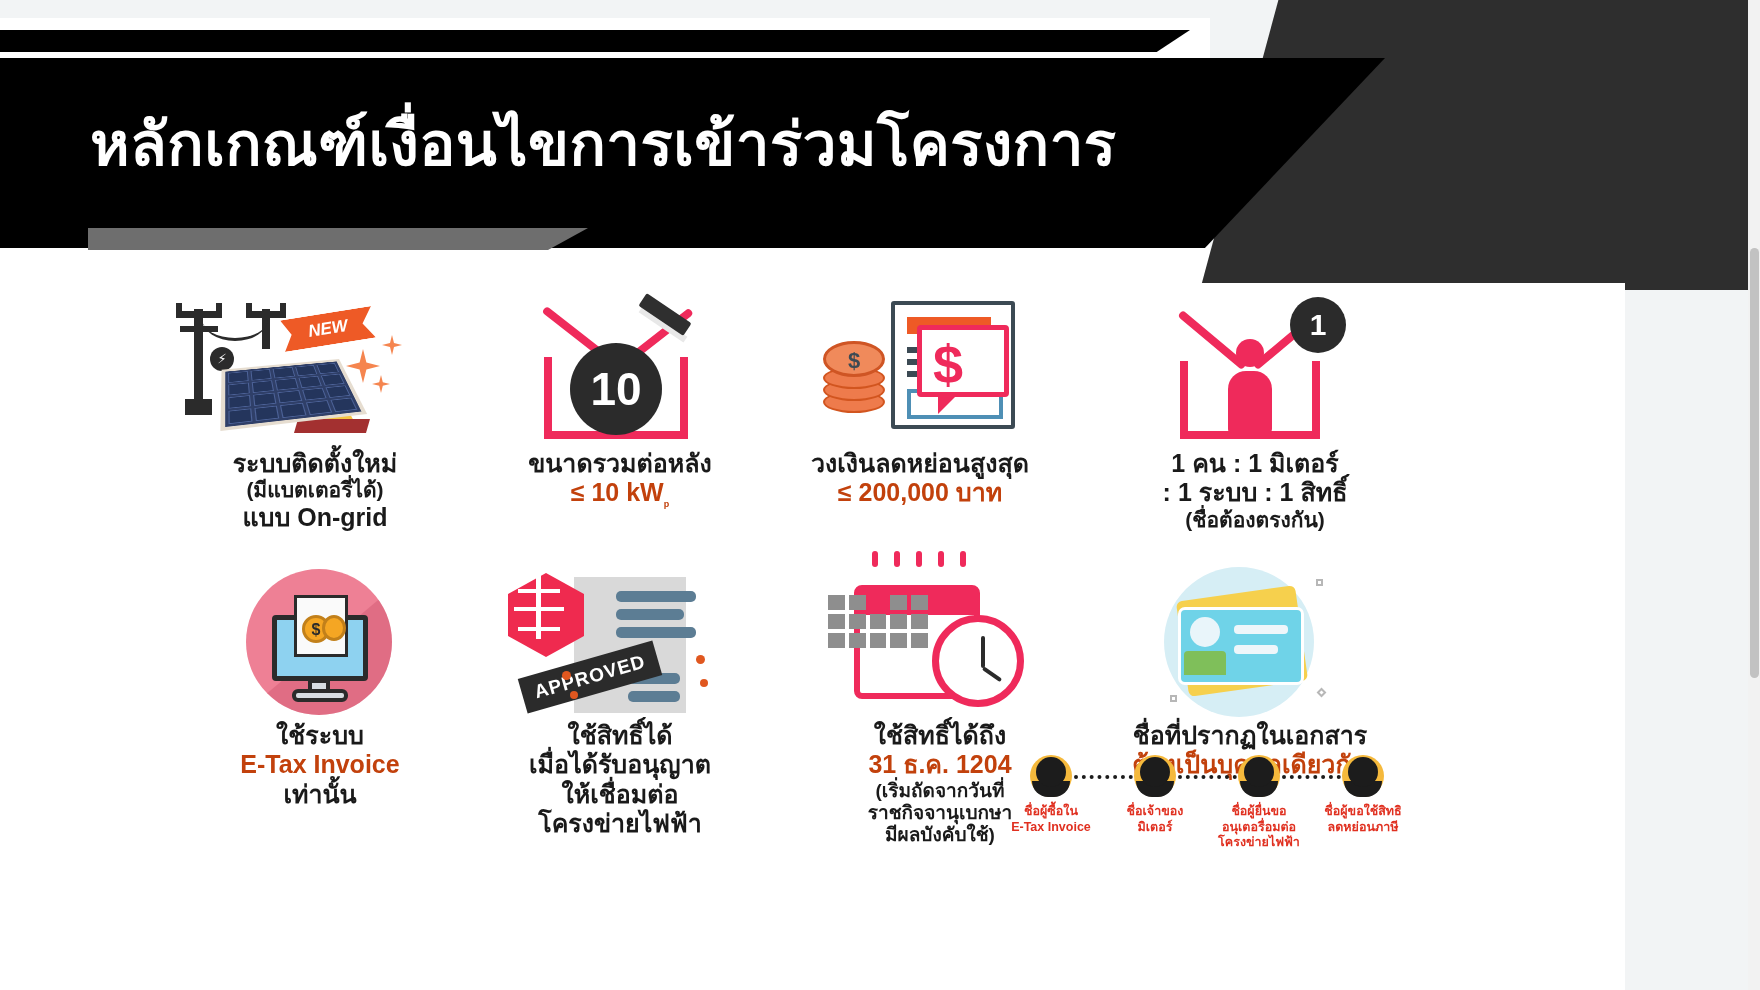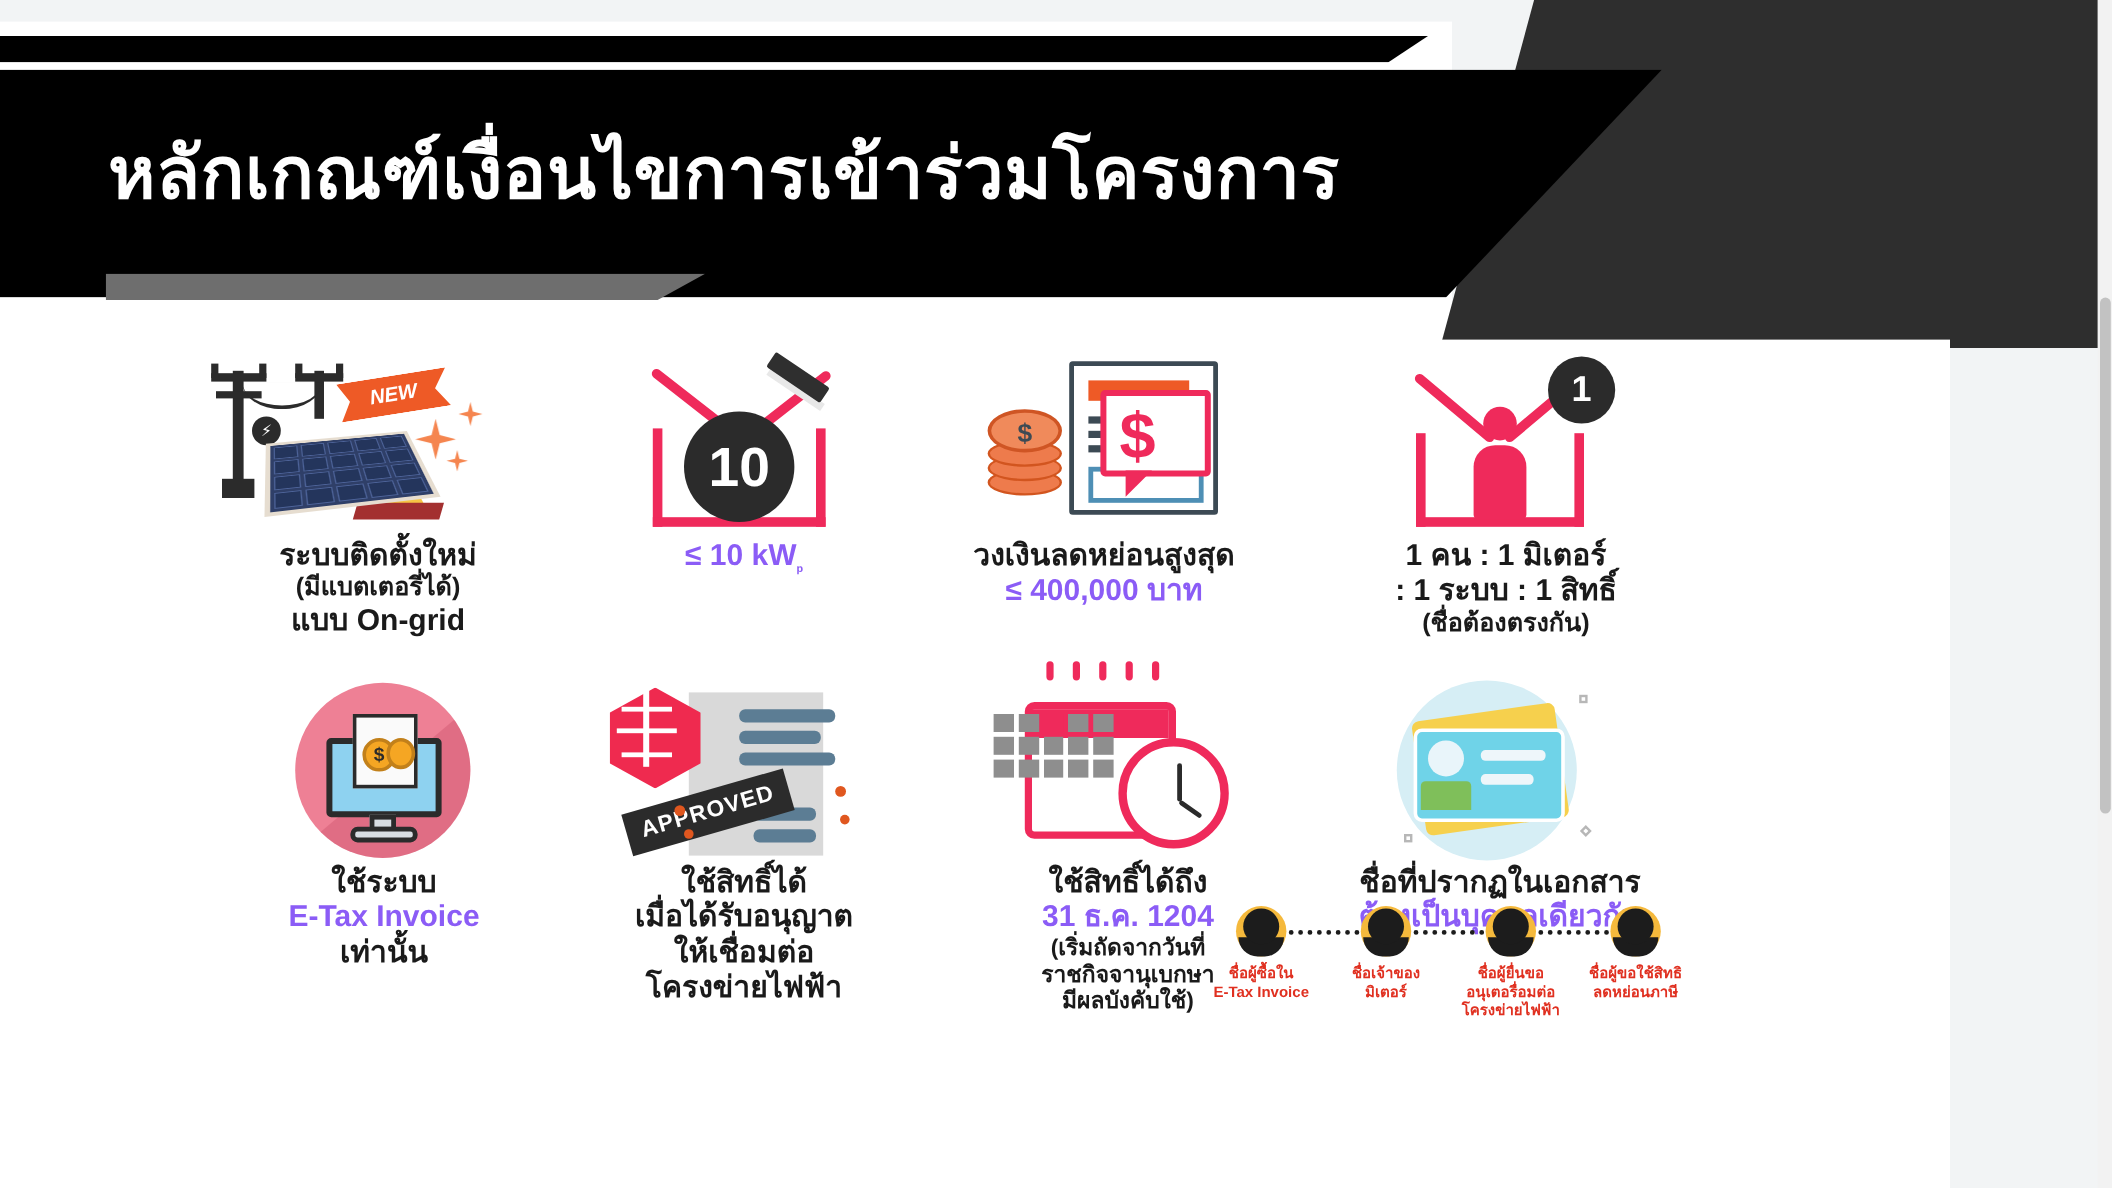--- a/index.html
+++ b/index.html
@@ -46,21 +46,21 @@
     position: absolute; left: 130px; top: 283px; width: 1495px; height: 707px;
     background: #ffffff; z-index: 4;
   }
 
   
   .grid { position: absolute; left: 130px; top: 283px; width: 1495px; height: 707px; z-index: 6; }
   .tile { position: absolute; width: 330px; text-align: center; }
   .tile-art { position: relative; height: 152px; margin: 0 auto; }
   .tile-txt { margin-top: 6px; }
   .ln { font-size: 25px; font-weight: bold; color: #1a1a1a; line-height: 1.17; white-space: nowrap; }
-  .ln.red { color: #8b5cf6; }
+  .ln.red { color: #c2410c; }
   .ln.small { font-size: 21px; font-weight: bold; }
   .ln.tiny { font-size: 19px; font-weight: bold; color: #1a1a1a; line-height: 1.18; }
   .sub { font-size: 9px; vertical-align: sub; }
 
   
   .pole-mast { position: absolute; left: 44px; top: 18px; width: 9px; height: 96px; background: #2b2b2b; }
   .pole-base { position: absolute; left: 35px; top: 108px; width: 27px; height: 16px; background: #2b2b2b; }
   .pole-arm1 { position: absolute; left: 26px; top: 20px; width: 46px; height: 7px; background: #2b2b2b; }
   .pole-arm2 { position: absolute; left: 30px; top: 35px; width: 38px; height: 6px; background: #2b2b2b; }
   .pole-tip-l { position: absolute; left: 26px; top: 12px; width: 6px; height: 12px; background: #2b2b2b; }
@@ -276,20 +276,21 @@
         <div class="h2-roofL"></div>
           <div class="h2-roofR"></div>
         <div class="h2-wallL"></div>
           <div class="h2-wallR"></div>
           <div class="h2-floor"></div>
         <div class="h2-pnl2"></div>
           <div class="h2-pnl"></div>
         <div class="circ10">10</div>
       </div>
       <div class="tile-txt">
+        <div class="ln">ขนาดรวมต่อหลัง</div>
         <div class="ln red">≤ 10 kW<span class="sub">p</span></div>
       </div>
     </div>
 
     <div class="tile" style="left:625px; top:8px;">
       <div class="tile-art" style="width:250px;">
         <div class="doc">
           <div class="doc-bar"></div>
           <div class="doc-l" style="top:42px; width:72px;"></div>
           <div class="doc-l" style="top:54px; width:84px;"></div>
@@ -298,21 +299,21 @@
         </div>
         <div class="coin" style="left:28px; top:100px; width:62px; height:22px;"></div>
         <div class="coin" style="left:28px; top:88px; width:62px; height:22px;"></div>
         <div class="coin" style="left:28px; top:76px; width:62px; height:22px;"></div>
         <div class="coin-top">$</div>
         <div class="cal-bub"></div>
         <div class="dollar">$</div>
       </div>
       <div class="tile-txt">
         <div class="ln">วงเงินลดหย่อนสูงสุด</div>
-        <div class="ln red">≤ 400,000 บาท</div>
+        <div class="ln red">≤ 200,000 บาท</div>
       </div>
     </div>
 
     <div class="tile" style="left:960px; top:8px;">
       <div class="tile-art" style="width:230px;">
         <div class="h4-roofL"></div>
           <div class="h4-roofR"></div>
         <div class="h4-wallL"></div>
           <div class="h4-wallR"></div>
           <div class="h4-floor"></div>

